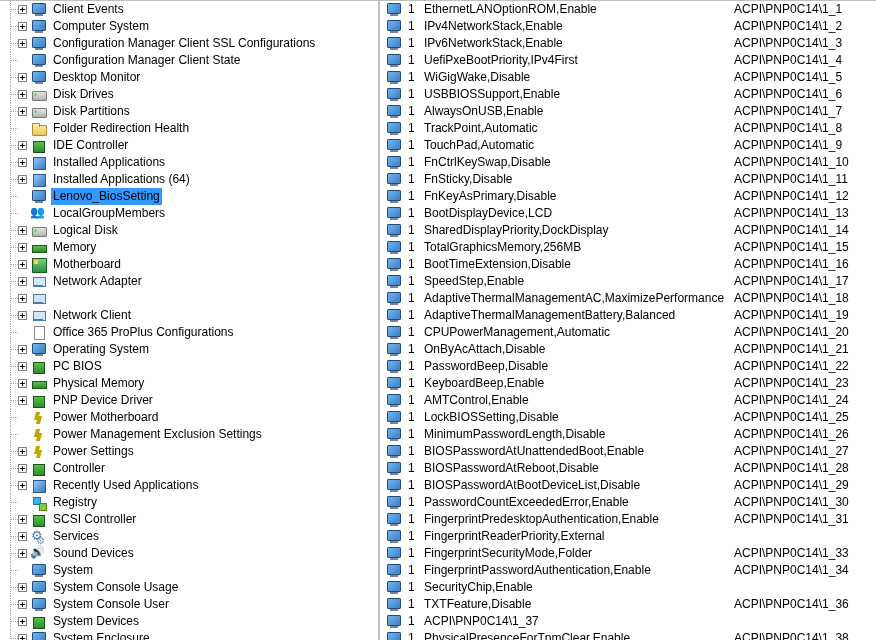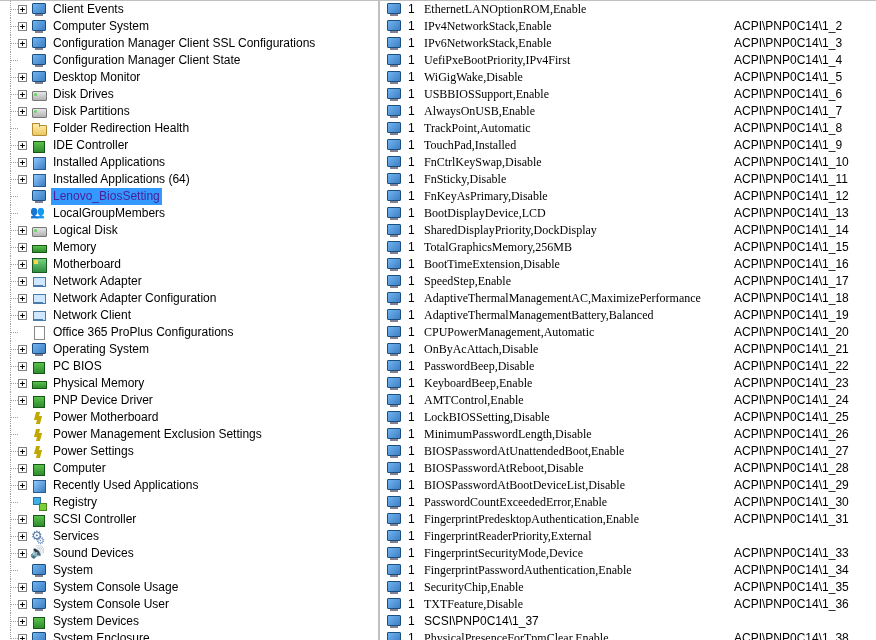--- a/index.html
+++ b/index.html
@@ -155,35 +155,35 @@
   
   .ic-doc::before{content:""; position:absolute; left:3px; top:1px; width:9px; height:12px;
     background:#fff; border:1px solid #888;}
 
   .tree-label {
     padding:0 2px;
     cursor:default;
   }
   .tree-label.selected {
     background:#3399ff;
-    color:#4c1d95;
+    color:#000000;
   }
 
   
   .list-row {
     display:flex;
     align-items:center;
     height:17px;
     line-height:17px;
     white-space:nowrap;
     padding-left:6px;
   }
   .list-col-icon { width:22px; display:flex; align-items:center; }
   .list-col1 { width:16px; }
-  .list-col2 { width:310px; overflow:hidden; text-overflow:clip;font-family:Liberation Serif, serif; }
+  .list-col2 { width:310px; overflow:hidden; text-overflow:clip; }
   .list-col3 { width:140px; overflow:hidden; }
 
 </style>
 </head>
 <body>
 
 <div class="container">
   <div class="tree" id="tree">
       <div class="tree-row">
         <span class="lines">
@@ -374,21 +374,20 @@
       </div>
       <div class="tree-row">
         <span class="lines">
           <span class="indent">
             <span class="dotv"></span>
             <span class="doth"></span>
           </span>
         </span>
         <span class="expander">+</span>
         <span class="ic ic-net"></span>
-        <span class="tree-label">Network Adapter Configuration</span>
       </div>
       <div class="tree-row">
         <span class="lines">
           <span class="indent">
             <span class="dotv"></span>
             <span class="doth"></span>
           </span>
         </span>
         <span class="expander">+</span>
         <span class="ic ic-net"></span>
@@ -484,21 +483,21 @@
       </div>
       <div class="tree-row">
         <span class="lines">
           <span class="indent">
             <span class="dotv"></span>
             <span class="doth"></span>
           </span>
         </span>
         <span class="expander">+</span>
         <span class="ic ic-chip"></span>
-        <span class="tree-label">Computer</span>
+        <span class="tree-label">Controller</span>
       </div>
       <div class="tree-row">
         <span class="lines">
           <span class="indent">
             <span class="dotv"></span>
             <span class="doth"></span>
           </span>
         </span>
         <span class="expander">+</span>
         <span class="ic ic-cube"></span>
@@ -604,20 +603,21 @@
         <span class="tree-label">System Enclosure</span>
       </div>
     </div>
   <div class="list" id="list">
       <div class="list-row">
         <span class="list-col-icon">
           <span class="ic ic-mon"></span>
         </span>
         <span class="list-col1">1</span>
         <span class="list-col2">EthernetLANOptionROM,Enable</span>
+        <span class="list-col3">ACPI\PNP0C14\1_1</span>
       </div>
       <div class="list-row">
         <span class="list-col-icon">
           <span class="ic ic-mon"></span>
         </span>
         <span class="list-col1">1</span>
         <span class="list-col2">IPv4NetworkStack,Enable</span>
         <span class="list-col3">ACPI\PNP0C14\1_2</span>
       </div>
       <div class="list-row">
@@ -666,21 +666,21 @@
         </span>
         <span class="list-col1">1</span>
         <span class="list-col2">TrackPoint,Automatic</span>
         <span class="list-col3">ACPI\PNP0C14\1_8</span>
       </div>
       <div class="list-row">
         <span class="list-col-icon">
           <span class="ic ic-mon"></span>
         </span>
         <span class="list-col1">1</span>
-        <span class="list-col2">TouchPad,Installed</span>
+        <span class="list-col2">TouchPad,Automatic</span>
         <span class="list-col3">ACPI\PNP0C14\1_9</span>
       </div>
       <div class="list-row">
         <span class="list-col-icon">
           <span class="ic ic-mon"></span>
         </span>
         <span class="list-col1">1</span>
         <span class="list-col2">FnCtrlKeySwap,Disable</span>
         <span class="list-col3">ACPI\PNP0C14\1_10</span>
       </div>
@@ -857,53 +857,52 @@
           <span class="ic ic-mon"></span>
         </span>
         <span class="list-col1">1</span>
         <span class="list-col2">FingerprintReaderPriority,External</span>
       </div>
       <div class="list-row">
         <span class="list-col-icon">
           <span class="ic ic-mon"></span>
         </span>
         <span class="list-col1">1</span>
-        <span class="list-col2">FingerprintSecurityMode,Device</span>
+        <span class="list-col2">FingerprintSecurityMode,Folder</span>
         <span class="list-col3">ACPI\PNP0C14\1_33</span>
       </div>
       <div class="list-row">
         <span class="list-col-icon">
           <span class="ic ic-mon"></span>
         </span>
         <span class="list-col1">1</span>
         <span class="list-col2">FingerprintPasswordAuthentication,Enable</span>
         <span class="list-col3">ACPI\PNP0C14\1_34</span>
       </div>
       <div class="list-row">
         <span class="list-col-icon">
           <span class="ic ic-mon"></span>
         </span>
         <span class="list-col1">1</span>
         <span class="list-col2">SecurityChip,Enable</span>
-        <span class="list-col3">ACPI\PNP0C14\1_35</span>
       </div>
       <div class="list-row">
         <span class="list-col-icon">
           <span class="ic ic-mon"></span>
         </span>
         <span class="list-col1">1</span>
         <span class="list-col2">TXTFeature,Disable</span>
         <span class="list-col3">ACPI\PNP0C14\1_36</span>
       </div>
       <div class="list-row">
         <span class="list-col-icon">
           <span class="ic ic-mon"></span>
         </span>
         <span class="list-col1">1</span>
-        <span class="list-col3">SCSI\PNP0C14\1_37</span>
+        <span class="list-col3">ACPI\PNP0C14\1_37</span>
       </div>
       <div class="list-row">
         <span class="list-col-icon">
           <span class="ic ic-mon"></span>
         </span>
         <span class="list-col1">1</span>
         <span class="list-col2">PhysicalPresenceForTpmClear,Enable</span>
         <span class="list-col3">ACPI\PNP0C14\1_38</span>
       </div>
     </div>

